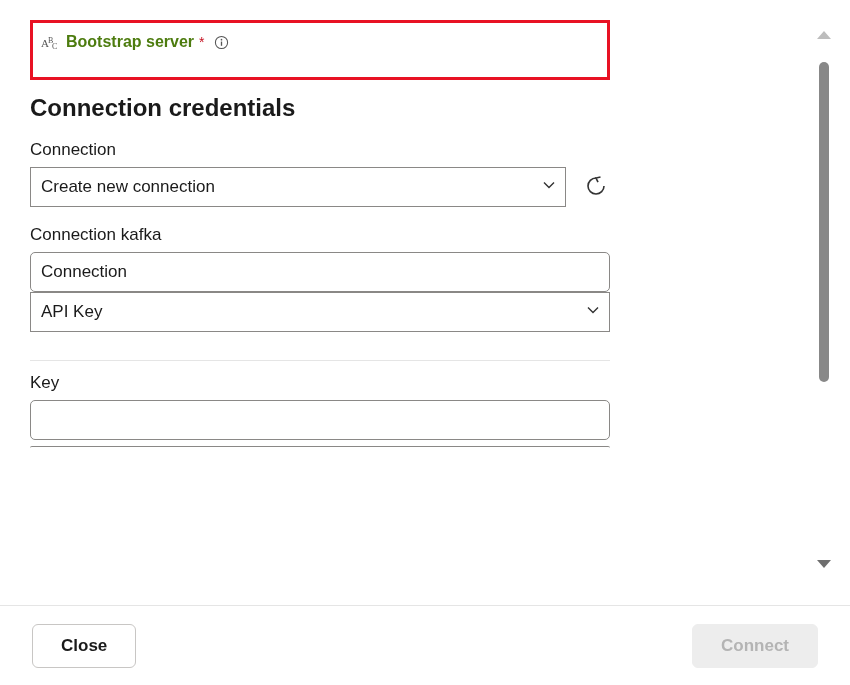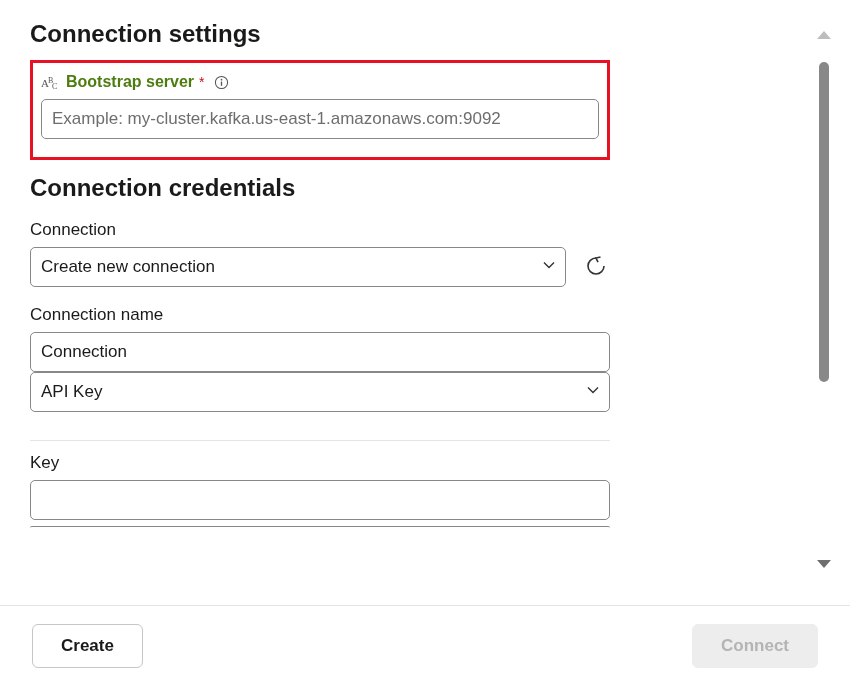--- a/index.html
+++ b/index.html
@@ -86,21 +86,21 @@
       gap: 16px;
     }
     .select-wrap {
       position: relative;
       width: 100%;
     }
     .select-input {
       width: 100%;
       height: 40px;
       border: 1px solid #8a8886;
-      border-radius: 5px;
+      border-radius: 0;
       padding: 0 36px 0 10px;
       font-size: 17px;
       color: #1a1a1a;
       font-family: inherit;
       background: #fff;
       appearance: none;
       cursor: pointer;
       display: flex;
       align-items: center;
     }
@@ -198,42 +198,40 @@
       border-top: 1px solid #8a8886;
       border-radius: 5px 5px 0 0;
       margin-top: 6px;
     }
   </style>
 </head>
 <body>
 
 <div class="content">
 
-  <h2 class="section-title">Connection settings</h2>
 
   <div class="highlight-box">
     <div class="field-label-row">
       <span class="abc-icon">
         <svg width="20" height="16" viewBox="0 0 20 16">
           <text x="0" y="13" font-size="11" font-family="Segoe UI" fill="#555">A</text>
           <text x="7" y="9" font-size="8" font-family="Segoe UI" fill="#555">B</text>
           <text x="11" y="15" font-size="8" font-family="Segoe UI" fill="#555">C</text>
         </svg>
       </span>
       <span class="field-label">Bootstrap server</span>
       <span class="required-asterisk">*</span>
       <span class="info-icon">
         <svg width="15" height="15" viewBox="0 0 16 16">
           <circle cx="8" cy="8" r="6.5" fill="none" stroke="#555" stroke-width="1.1"></circle>
           <circle cx="8" cy="5" r="0.9" fill="#555"></circle>
           <rect x="7.3" y="7" width="1.4" height="4.5" fill="#555"></rect>
         </svg>
       </span>
     </div>
-    <input class="text-input" type="text" placeholder="Example: my-cluster.kafka.us-east-1.amazonaws.com:9092" style="">
   </div>
 
   <h2 class="section-title credentials-title">Connection credentials</h2>
 
   <div class="plain-label">Connection</div>
   <div class="select-row">
     <div class="select-wrap">
       <div class="select-input">
         <span>Create new connection</span>
       </div>
@@ -246,21 +244,21 @@
     <button class="refresh-btn">
       <span>
         <svg width="24" height="24" viewBox="0 0 24 24">
           <path d="M 12 4 A 8 8 0 1 0 20 12" fill="none" stroke="#333" stroke-width="1.6"></path>
           <path d="M 16.5 3 L 12 4 L 14 8.2" fill="none" stroke="#333" stroke-width="1.6"></path>
         </svg>
       </span>
     </button>
   </div>
 
-  <div class="plain-label">Connection name</div>
+  <div class="plain-label">Connection kafka</div>
   <input class="text-input" type="text" value="Connection" style="">
 
   <div class="select-wrap">
     <div class="select-input">
       <span>API Key</span>
     </div>
     <span class="chevron">
       <svg width="14" height="14" viewBox="0 0 14 14">
           <path d="M2 4.5 L7 9.5 L12 4.5" fill="none" stroke="#333" stroke-width="1.4"></path>
         </svg>
@@ -284,15 +282,15 @@
   </span>
   <div class="scroll-thumb"></div>
   <span class="scroll-arrow down">
     <svg width="18" height="14" viewBox="0 0 18 14">
         <path d="M2 3 L9 11 L16 3 Z" fill="#6e6e6e"></path>
       </svg>
   </span>
 </div>
 
 <div class="footer">
-  <button class="btn btn-secondary">Create</button>
+  <button class="btn btn-secondary">Close</button>
   <button class="btn btn-primary" disabled="">Connect</button>
 </div>
 
 </body></html>

